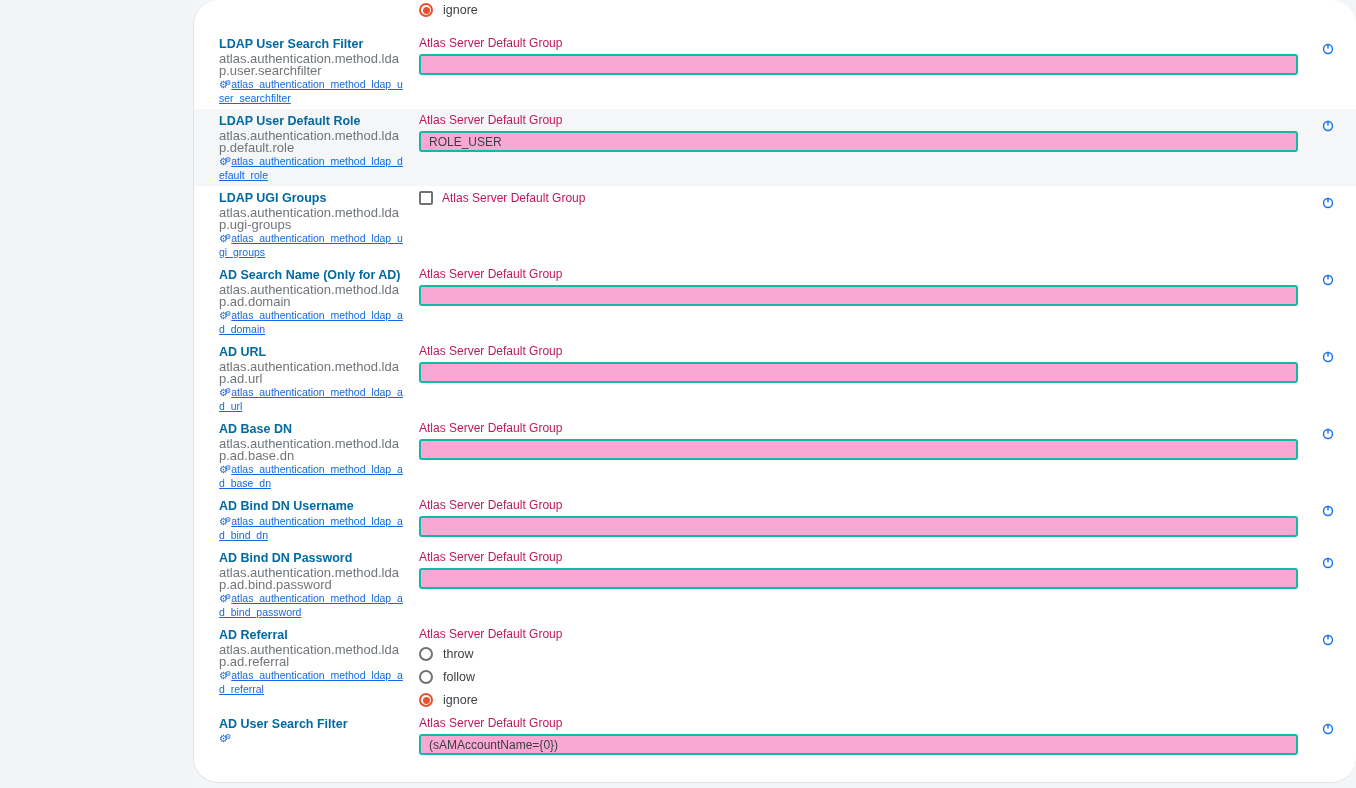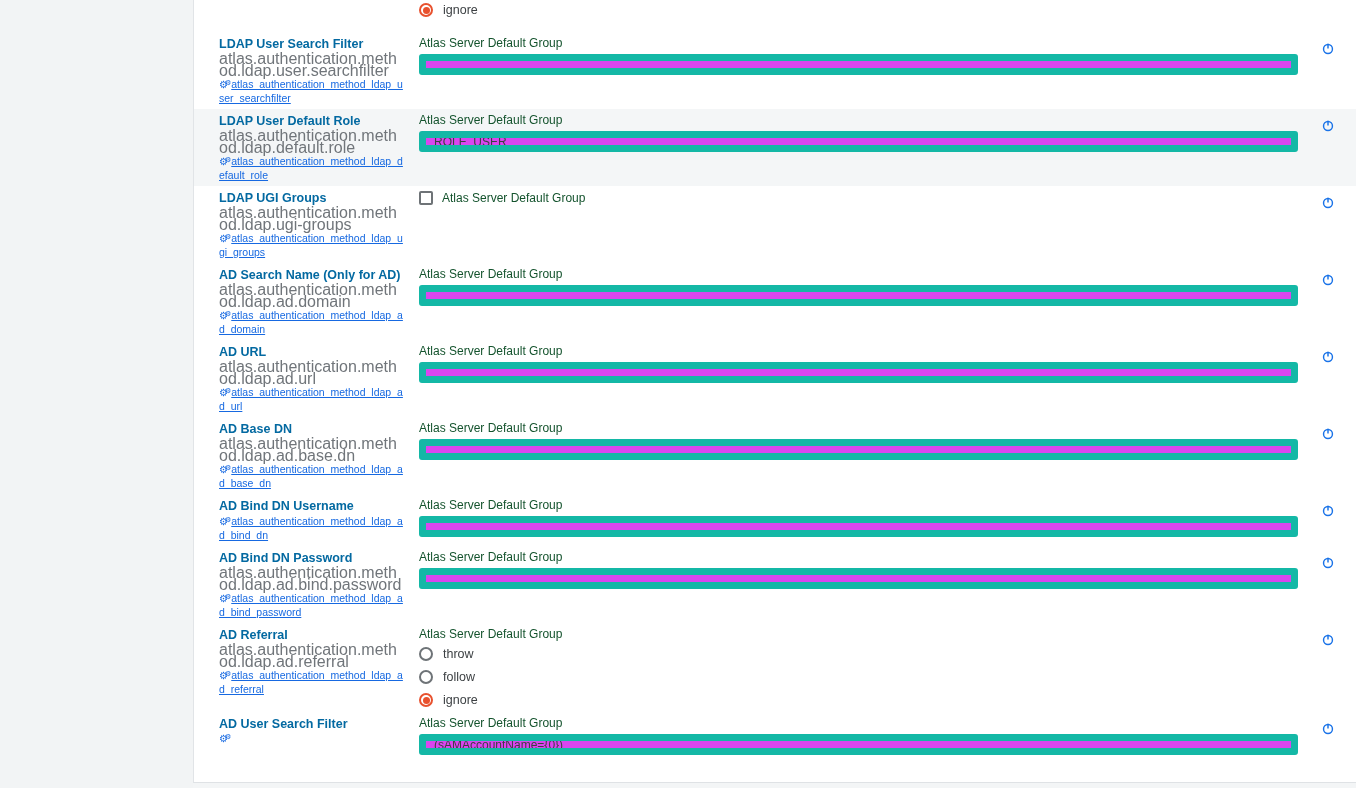--- a/index.html
+++ b/index.html
@@ -13,42 +13,43 @@
   .left-panel {
     position:absolute; left:0; top:0; width:193px; height:788px;
     background:#f2f4f5;
   }
   .card {
     position:absolute; left:193px; top:0; width:1163px; height:783px;
     background:#ffffff;
     border-left:1px solid #e1e4e7;
     border-bottom:1px solid #dfe2e5;
     overflow:hidden;
+    border-radius:25px;
   }
   .partial-row { display:flex; padding:3px 14px 0 25px; margin-bottom:15px; }
   .config-row  { display:flex; padding:5px 8px 5px 25px; }
   .config-row.highlight { background:#f4f6f7; }
   .col-label { width:200px; flex:none; padding-right:14px; }
   .col-control { flex:1; padding-right:24px; min-width:0; }
   .col-info { width:26px; flex:none; padding-top:4px; }
 
   .row-title { font-size:12.5px; font-weight:bold; color:#0369a1; line-height:14px; margin-bottom:2px; }
-  .row-prop  { font-size:16px; color:#70757a; line-height:12px; margin-top:1px; word-break:break-all; }
+  .row-prop  { font-size:13px; color:#70757a; line-height:12px; margin-top:1px; word-break:break-all; }
   .row-api   { font-size:10.5px; line-height:12px; margin-top:1px; color:#1769e1; cursor:pointer; }
   .row-api .api-text { text-decoration:underline; word-break:break-all; }
   .cogs-icon { font-size:10px; color:#1769e1; margin-right:2px; font-style:normal; position:relative; }
   .cogs-icon .cog2 { font-size:7px; position:relative; left:-3px; top:-3px; margin-right:-5px; }
   .row-api.wrapped .cogs-icon { display:block; }
 
-  .group-line { display:flex; align-items:center; font-size:12px; color:#14532d; line-height:13px; }
+  .group-line { display:flex; align-items:center; font-size:12px; color:#be185d; line-height:13px; }
   .group-label { }
   .control-body { margin-top:4px; }
   .text-input {
-    width:100%; height:21px; border:7px solid #14b8a6; border-radius:3px;
-    background:#d946ef; font-family:"Liberation Sans", sans-serif;
+    width:100%; height:21px; border:2px solid #14b8a6; border-radius:3px;
+    background:#f9a8d4; font-family:"Liberation Sans", sans-serif;
     font-size:12px; color:#3c4043; padding:0 8px; outline:none; display:block;
   }
   .radio-line { display:flex; align-items:center; margin-top:9px; cursor:pointer; }
   .radio-line:first-child { margin-top:0; }
   .radio {
     width:14px; height:14px; border:2px solid #6e7377; border-radius:50%;
     flex:none; position:relative; background:#fff;
   }
   .radio.selected { border-color:#e8512e; }
   .radio.selected::after {

